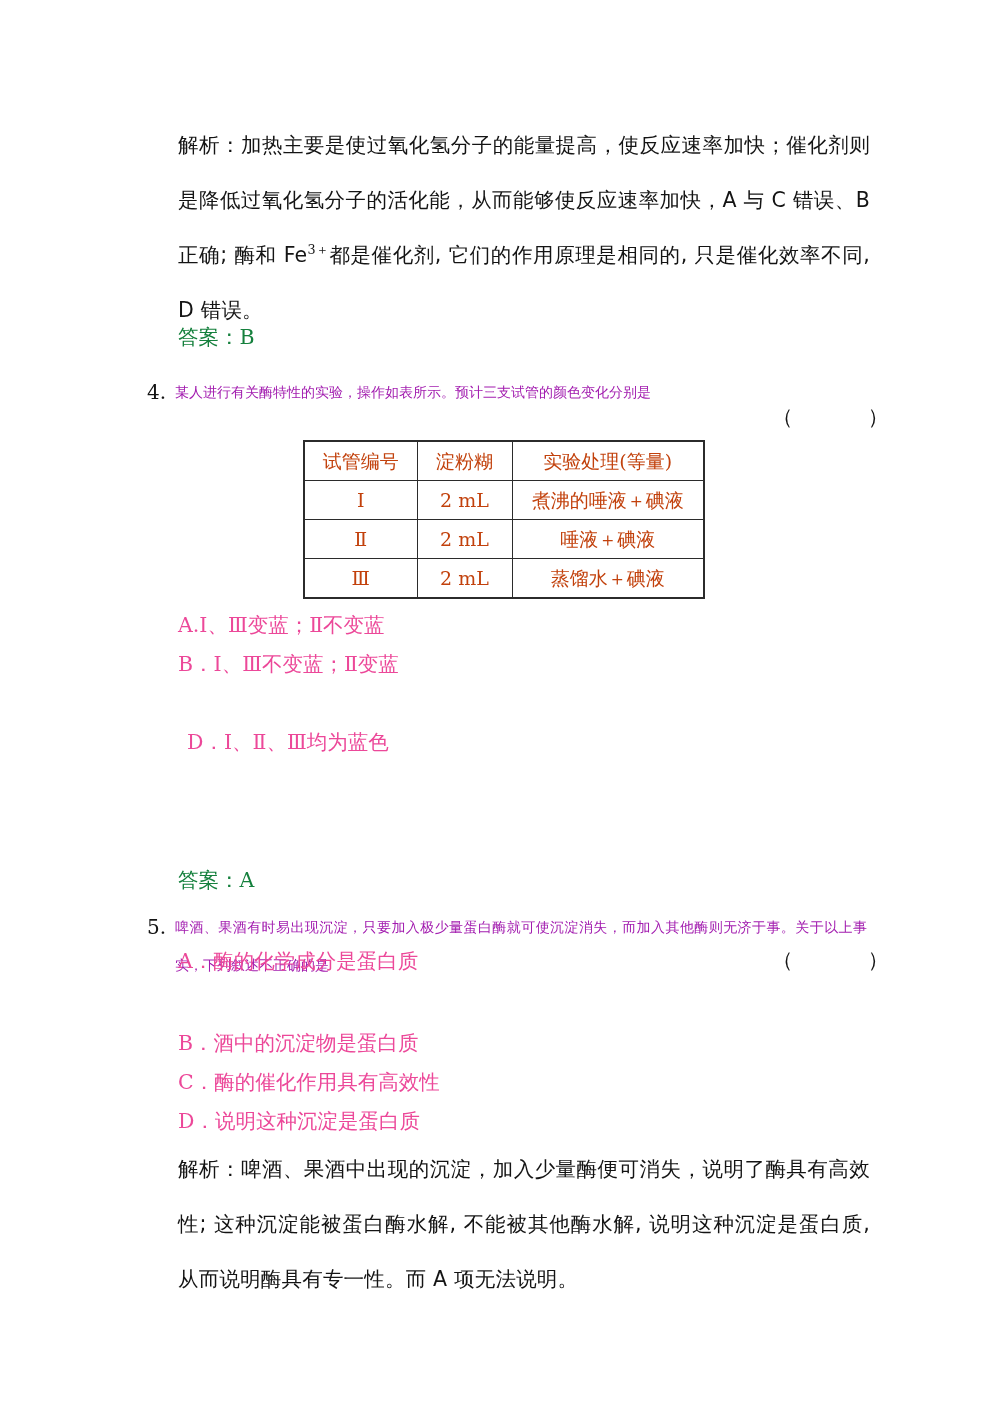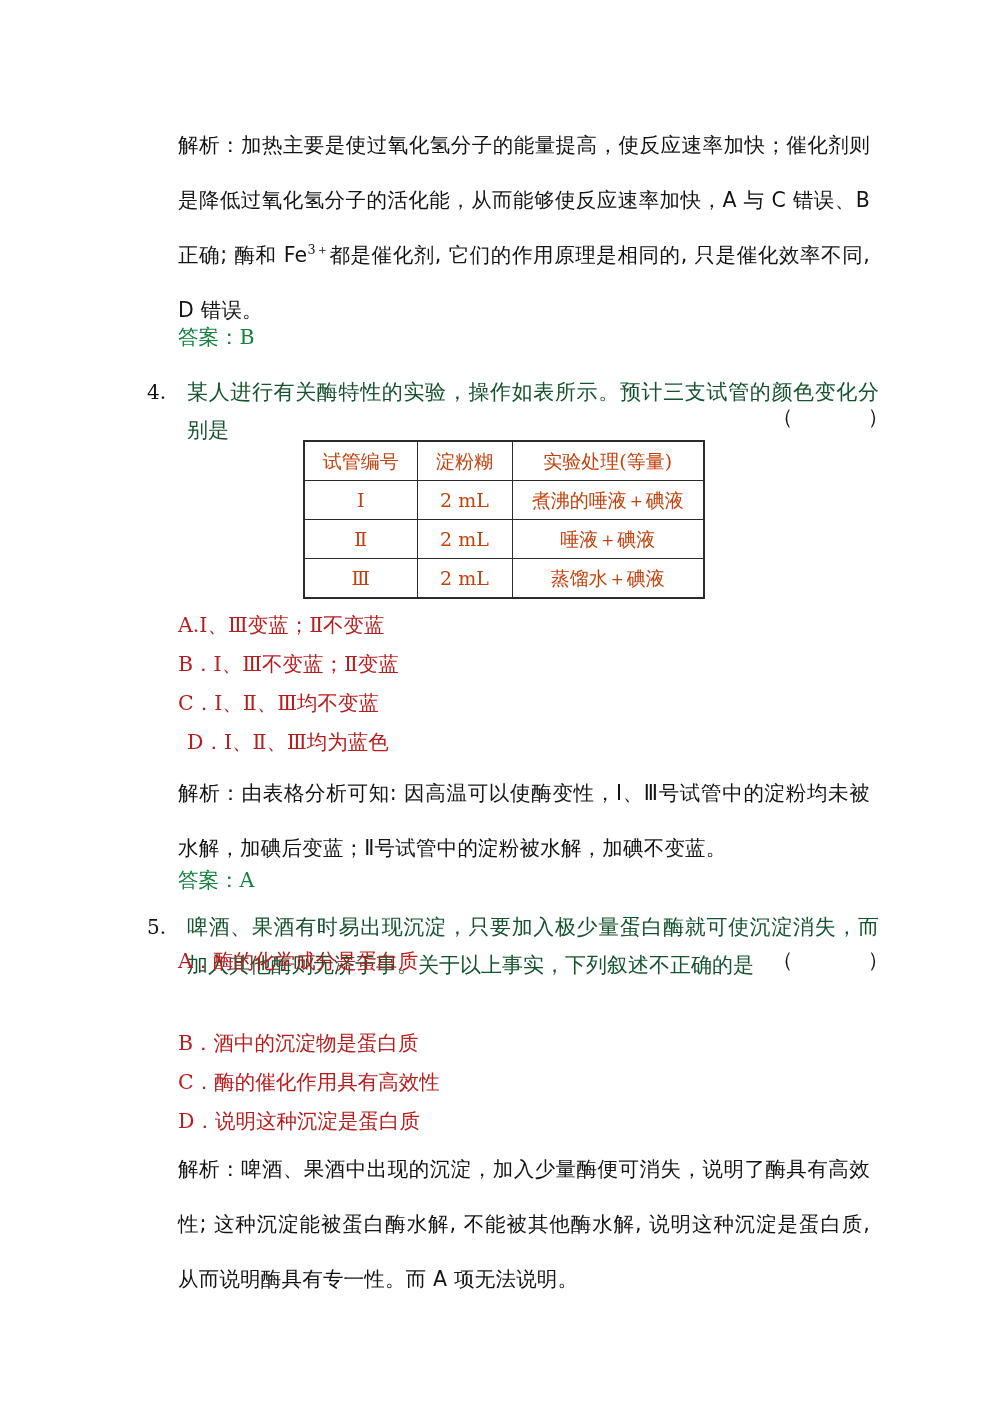--- a/index.html
+++ b/index.html
@@ -50,43 +50,43 @@
   .q-num {
     position: absolute;
     left: 147px;
     font-size: 20px;
     line-height: 38px;
     font-family: "DejaVu Serif", "Liberation Serif", serif;
     color: #141414;
   }
   .q-body {
     position: absolute;
-    left: 187px;
+    left: 175px;
     width: 692px;
-    font-size: 21px;
+    font-size: 14px;
     line-height: 38px;
     font-family: "DejaVu Serif", "Liberation Serif", serif;
-    color: #14532d;
+    color: #a21caf;
     text-align: justify;
     text-justify: inter-ideograph;
   }
   .paren {
     position: absolute;
     font-family: "DejaVu Serif", "Liberation Serif", serif;
     font-size: 21px;
     letter-spacing: 34px;
     color: #141414;
   }
   .opt {
     position: absolute;
     left: 178px;
     font-size: 20.5px;
     line-height: 39px;
     font-family: "DejaVu Serif", "Liberation Serif", serif;
-    color: #b91c1c;
+    color: #ec4899;
     white-space: pre;
   }
 
   
   .exp-table {
     position: absolute;
     left: 303px;
     top: 440px;
     border-collapse: collapse;
     font-family: "DejaVu Serif", "Liberation Serif", serif;
@@ -162,26 +162,22 @@
       <tr>
         <td class="roman">Ⅲ</td>
         <td>2 mL</td>
         <td>蒸馏水＋碘液</td>
       </tr>
     </tbody>
   </table>
 
   <div class="opt" style="top:606px;">A.Ⅰ、Ⅲ变蓝；Ⅱ不变蓝</div>
   <div class="opt" style="top:645px;">B．Ⅰ、Ⅲ不变蓝；Ⅱ变蓝</div>
-  <div class="opt" style="top:684px;">C．Ⅰ、Ⅱ、Ⅲ均不变蓝</div>
   <div class="opt" style="top:723px;margin-left:9px;">D．Ⅰ、Ⅱ、Ⅲ均为蓝色</div>
 
-  <div class="block analysis" style="top:766px;">
-    <span>解析：</span><span>由表格分析可知: 因高温可以使酶变性，Ⅰ、Ⅲ号试管中的淀粉均未被水解，加碘后变蓝；Ⅱ号试管中的淀粉被水解，加碘不变蓝。</span>
-  </div>
 
   <div class="block answer-line" style="top:865px;">
     <span>答案：</span><span class="serif">A</span>
   </div>
 
   <div class="q-num" style="top:908px;">5.</div>
   <div class="q-body" style="top:908px;">啤酒、果酒有时易出现沉淀，只要加入极少量蛋白酶就可使沉淀消失，而加入其他酶则无济于事。关于以上事实，下列叙述不正确的是</div>
   <div class="paren" style="left:772px; top:946px;">（ ）</div>
 
   <div class="opt" style="top:942px;">A．酶的化学成分是蛋白质</div>

